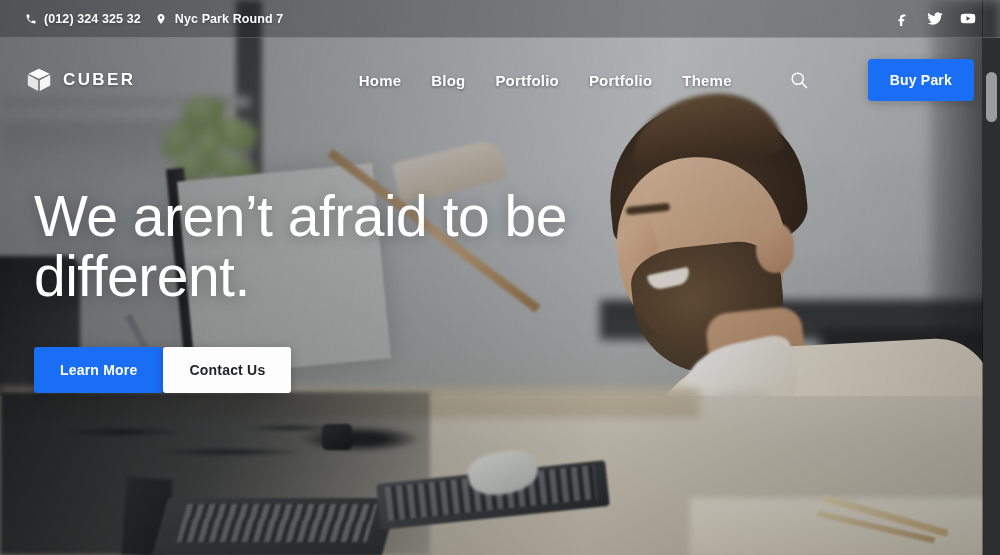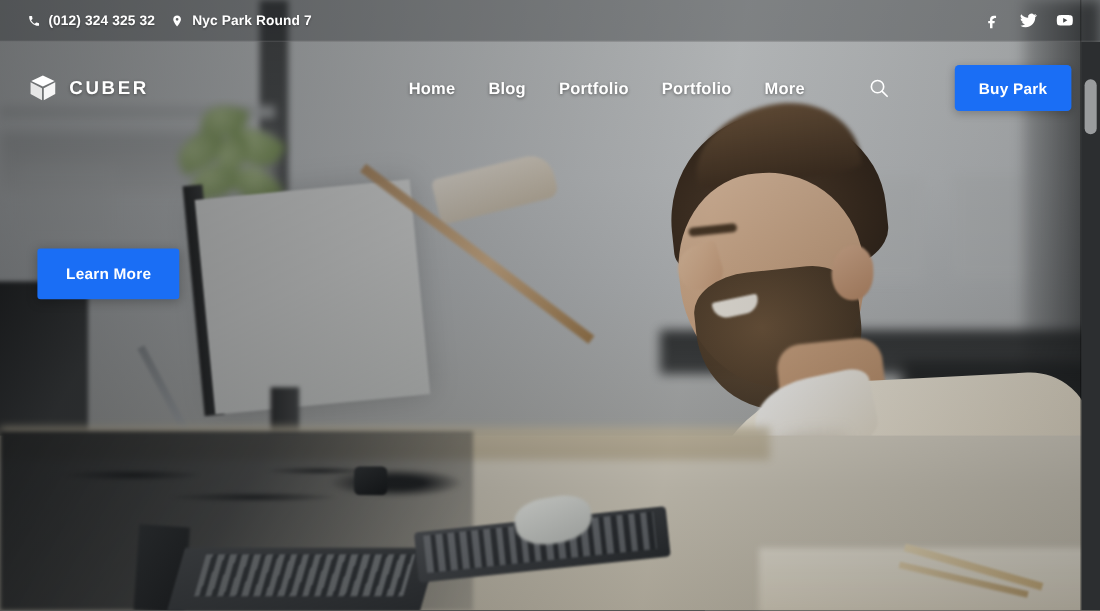--- a/index.html
+++ b/index.html
@@ -495,36 +495,39 @@
         </svg>
       </span>
       <span class="brand-name">CUBER</span>
     </div>
 
     <nav class="nav">
       <span class="nav-link">Home</span>
       <span class="nav-link">Blog</span>
       <span class="nav-link">Portfolio</span>
       <span class="nav-link">Portfolio</span>
-      <span class="nav-link">More</span>
+      <span class="nav-link">Theme</span>
 
       <span class="search-btn">
         <svg viewBox="0 0 24 24" width="20" height="20">
           <circle cx="10.5" cy="10.5" r="6.7"></circle>
           <line x1="15.6" y1="15.6" x2="21" y2="21" stroke-linecap="round"></line>
         </svg>
       </span>
 
       <button class="buy-btn">Buy Park</button>
     </nav>
   </div>
 
   <div class="hero-content">
+    <h1 class="hero-title">We aren’t afraid to be
+different.</h1>
     <div class="hero-actions">
       <button class="btn btn-primary">Learn More</button>
+      <button class="btn btn-light">Contact Us</button>
     </div>
   </div>
 
   <div class="page-edge-right"></div>
   <div class="scroll-track"></div>
   <div class="scroll-thumb"></div>
 
 </div>
 
 </body></html>

